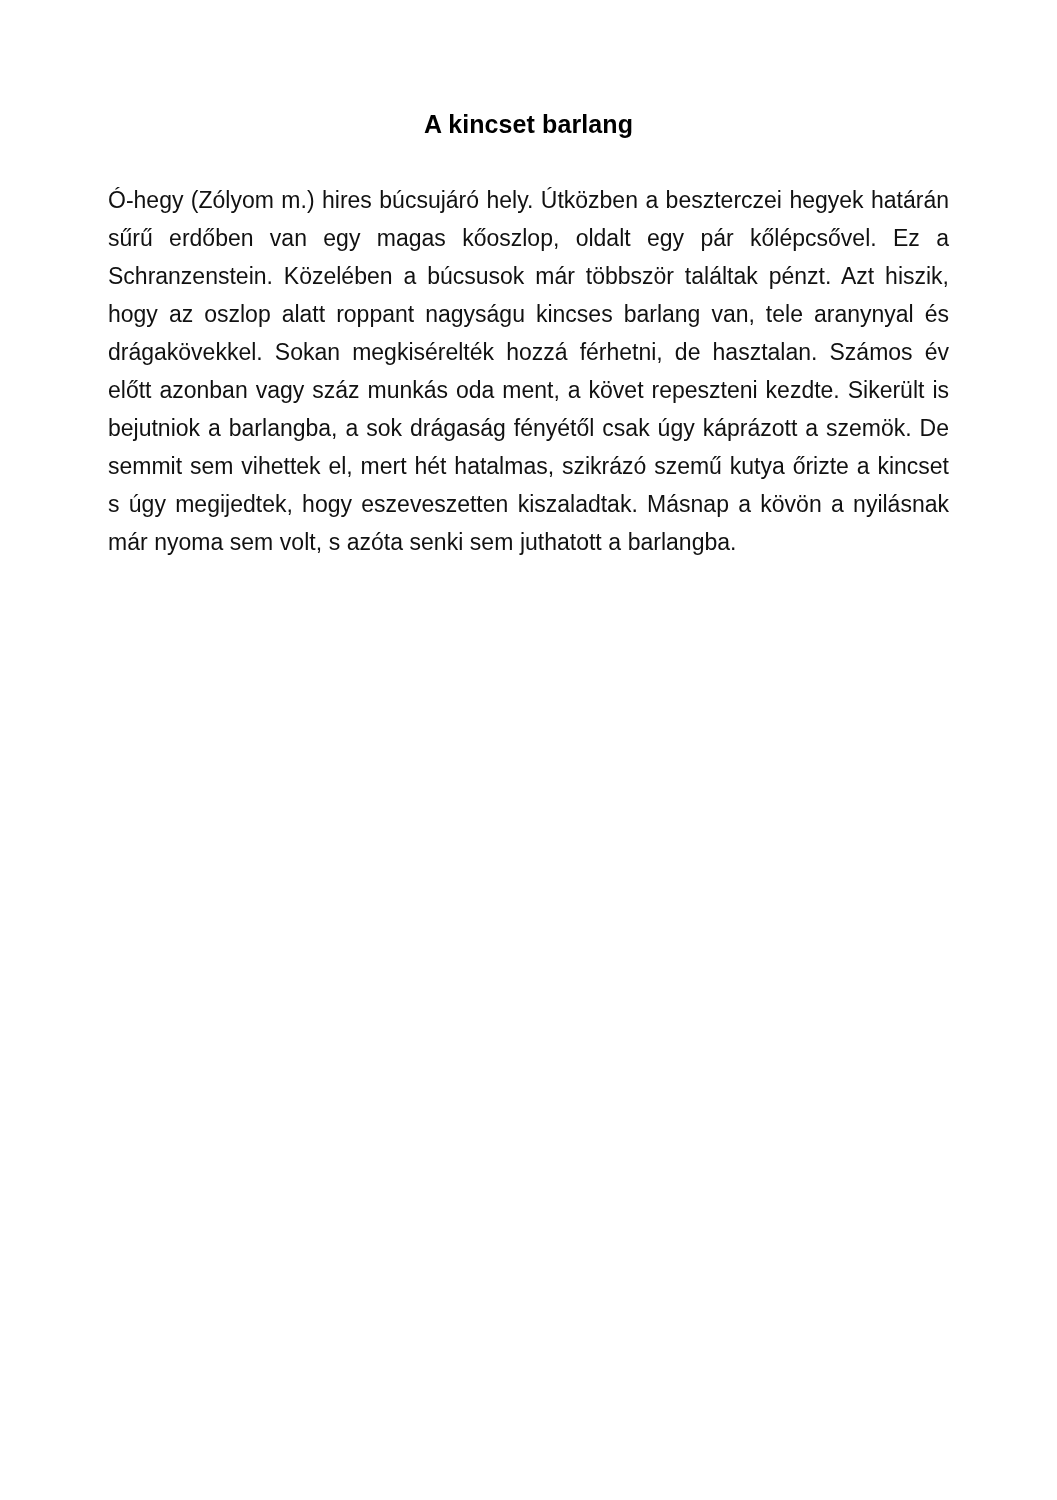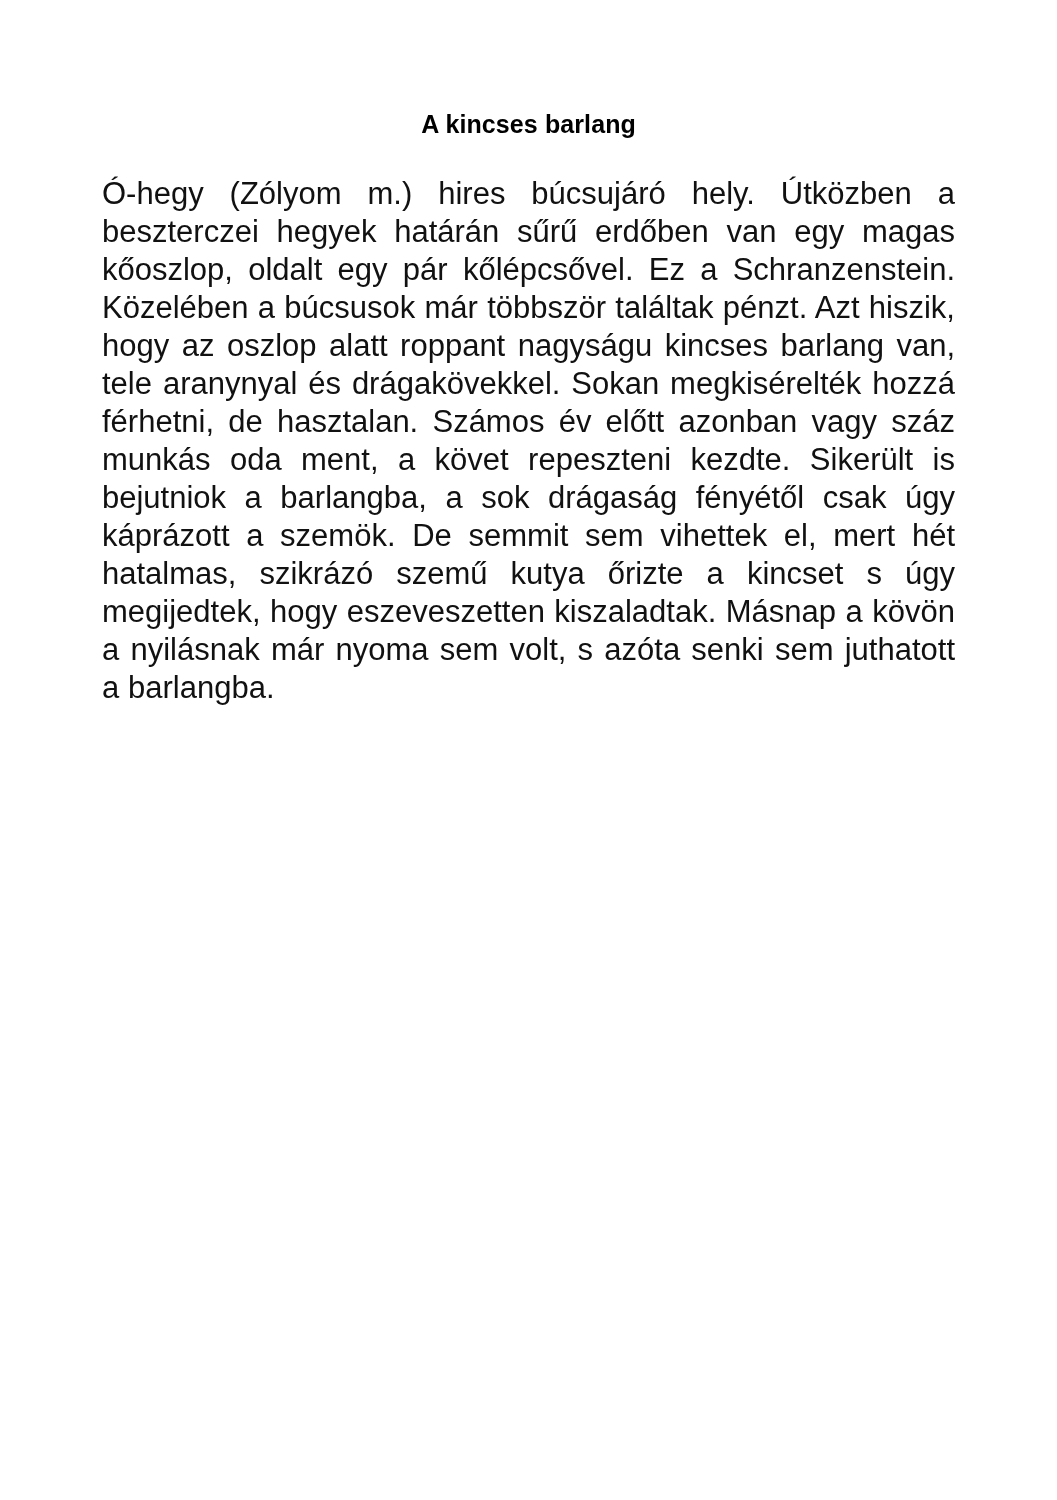--- a/index.html
+++ b/index.html
@@ -33,34 +33,34 @@
     line-height: 30px;
     color: #000000;
   }
   .body-block {
     position: absolute;
     top: 165px;
     left: 92px;
     width: 873px;
   }
   .body-para {
-    margin: 10px;
-    font-size: 31px;
+    margin: 16px;
+    font-size: 23px;
     line-height: 38px;
     text-align: justify;
     text-justify: inter-word;
     color: #111111;
     hyphens: none;
     word-spacing: 0.2px;
   }
 </style>
 </head>
 <body>
 
 <div class="page">
 
-  <h1 class="doc-title">A kincses barlang</h1>
+  <h1 class="doc-title">A kincset barlang</h1>
 
   <div class="body-block">
     <p class="body-para">Ó-hegy (Zólyom m.) hires búcsujáró hely. Útközben a beszterczei hegyek határán sűrű erdőben van egy magas kőoszlop, oldalt egy pár kőlépcsővel. Ez a Schranzenstein. Közelében a búcsusok már többször találtak pénzt. Azt hiszik, hogy az oszlop alatt roppant nagyságu kincses barlang van, tele aranynyal és drágakövekkel. Sokan megkisérelték hozzá férhetni, de hasztalan. Számos év előtt azonban vagy száz munkás oda ment, a követ repeszteni kezdte. Sikerült is bejutniok a barlangba, a sok drágaság fényétől csak úgy káprázott a szemök. De semmit sem vihettek el, mert hét hatalmas, szikrázó szemű kutya őrizte a kincset s úgy megijedtek, hogy eszeveszetten kiszaladtak. Másnap a kövön a nyilásnak már nyoma sem volt, s azóta senki sem juthatott a barlangba.</p>
   </div>
 
 </div>
 
 </body></html>

